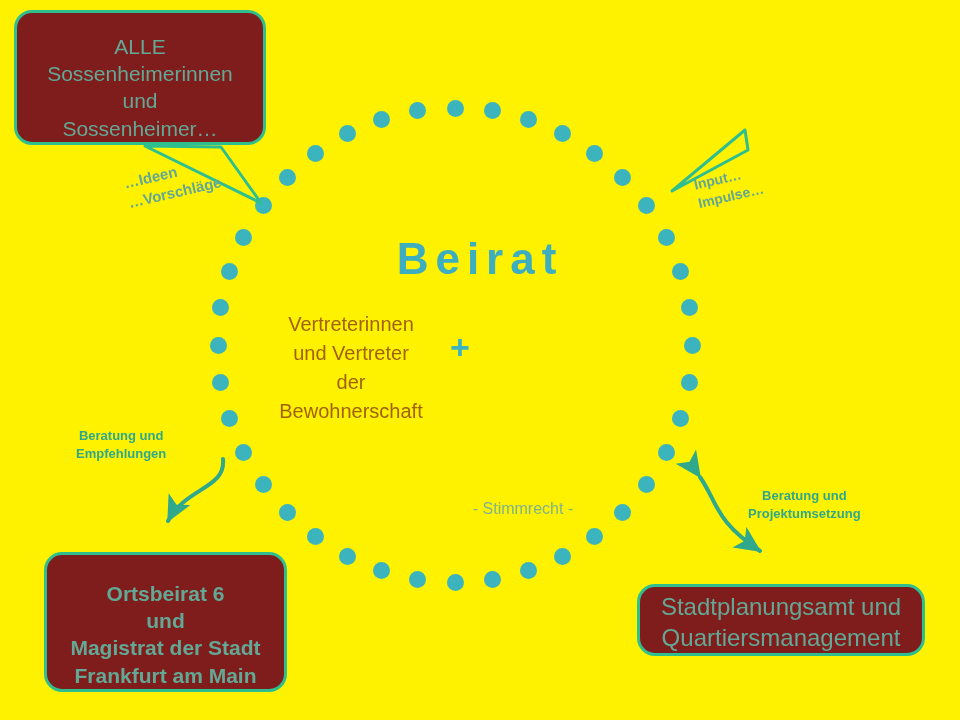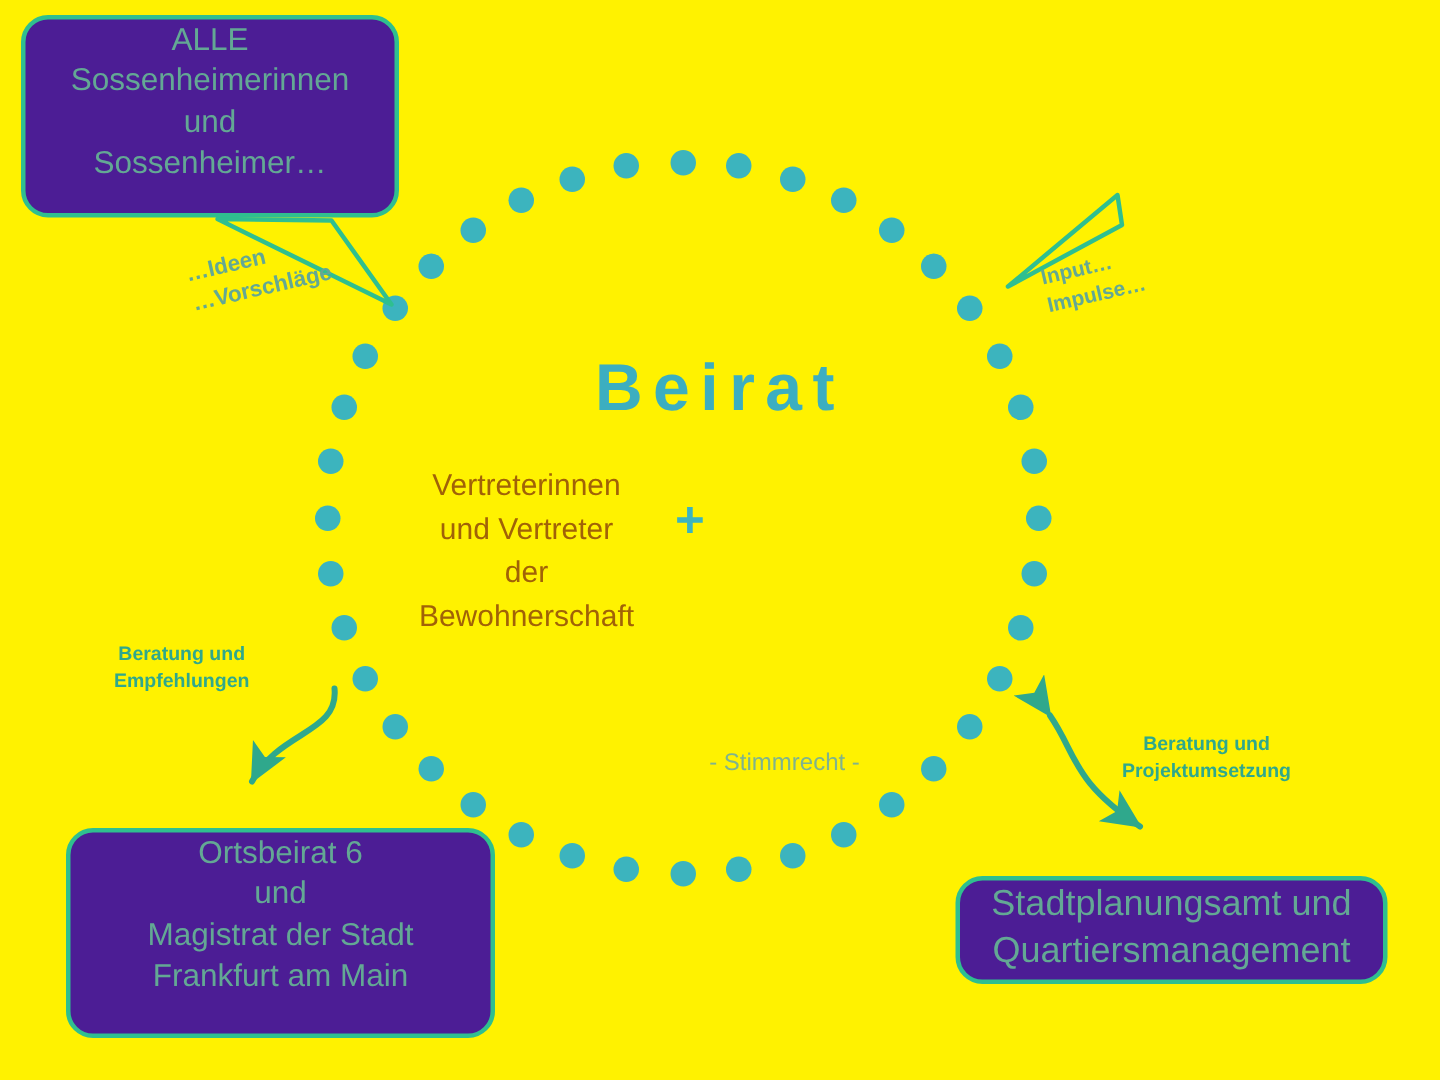--- a/index.html
+++ b/index.html
@@ -17,31 +17,31 @@
 
   
   #vec{position:absolute;left:0;top:0;width:960px;height:720px;}
 
   
   .box{
     position:absolute;
     box-sizing:border-box;
     border:3px solid #2FBF8F;
     border-radius:18px;
-    background:#4c1d95;
-    display:flex;align-items:flex-start;justify-content:center;
+    background:#7f1d1d;
+    display:flex;align-items:flex-end;justify-content:center;
     text-align:center;
     color:#63A894;
     line-height:1.30;
   }
   .box .txt{width:100%;padding:0 8px;}
 
   #box-alle{left:14px;top:10px;width:252px;height:135px;font-size:21px;}
   #box-buerger{left:706px;top:16px;width:246px;height:113px;font-size:21px;}
-  #box-ortsbeirat{left:44px;top:552px;width:286px;height:140px;font-size:21px;}
+  #box-ortsbeirat{left:44px;top:552px;width:243px;height:140px;font-size:21px;font-weight:bold;}
   #box-stadtplanung{left:637px;top:584px;width:288px;height:72px;font-size:24px;}
 
   
   #title-beirat{
     position:absolute;left:0;top:198px;width:960px;text-align:center;
     font-size:44px;font-weight:bold;color:#3CAEC0;letter-spacing:7px;margin-top:36px;
   }
   #col-left{
     position:absolute;left:256px;top:310px;width:190px;text-align:center;
     font-size:20px;color:#a16207;line-height:1.45;

